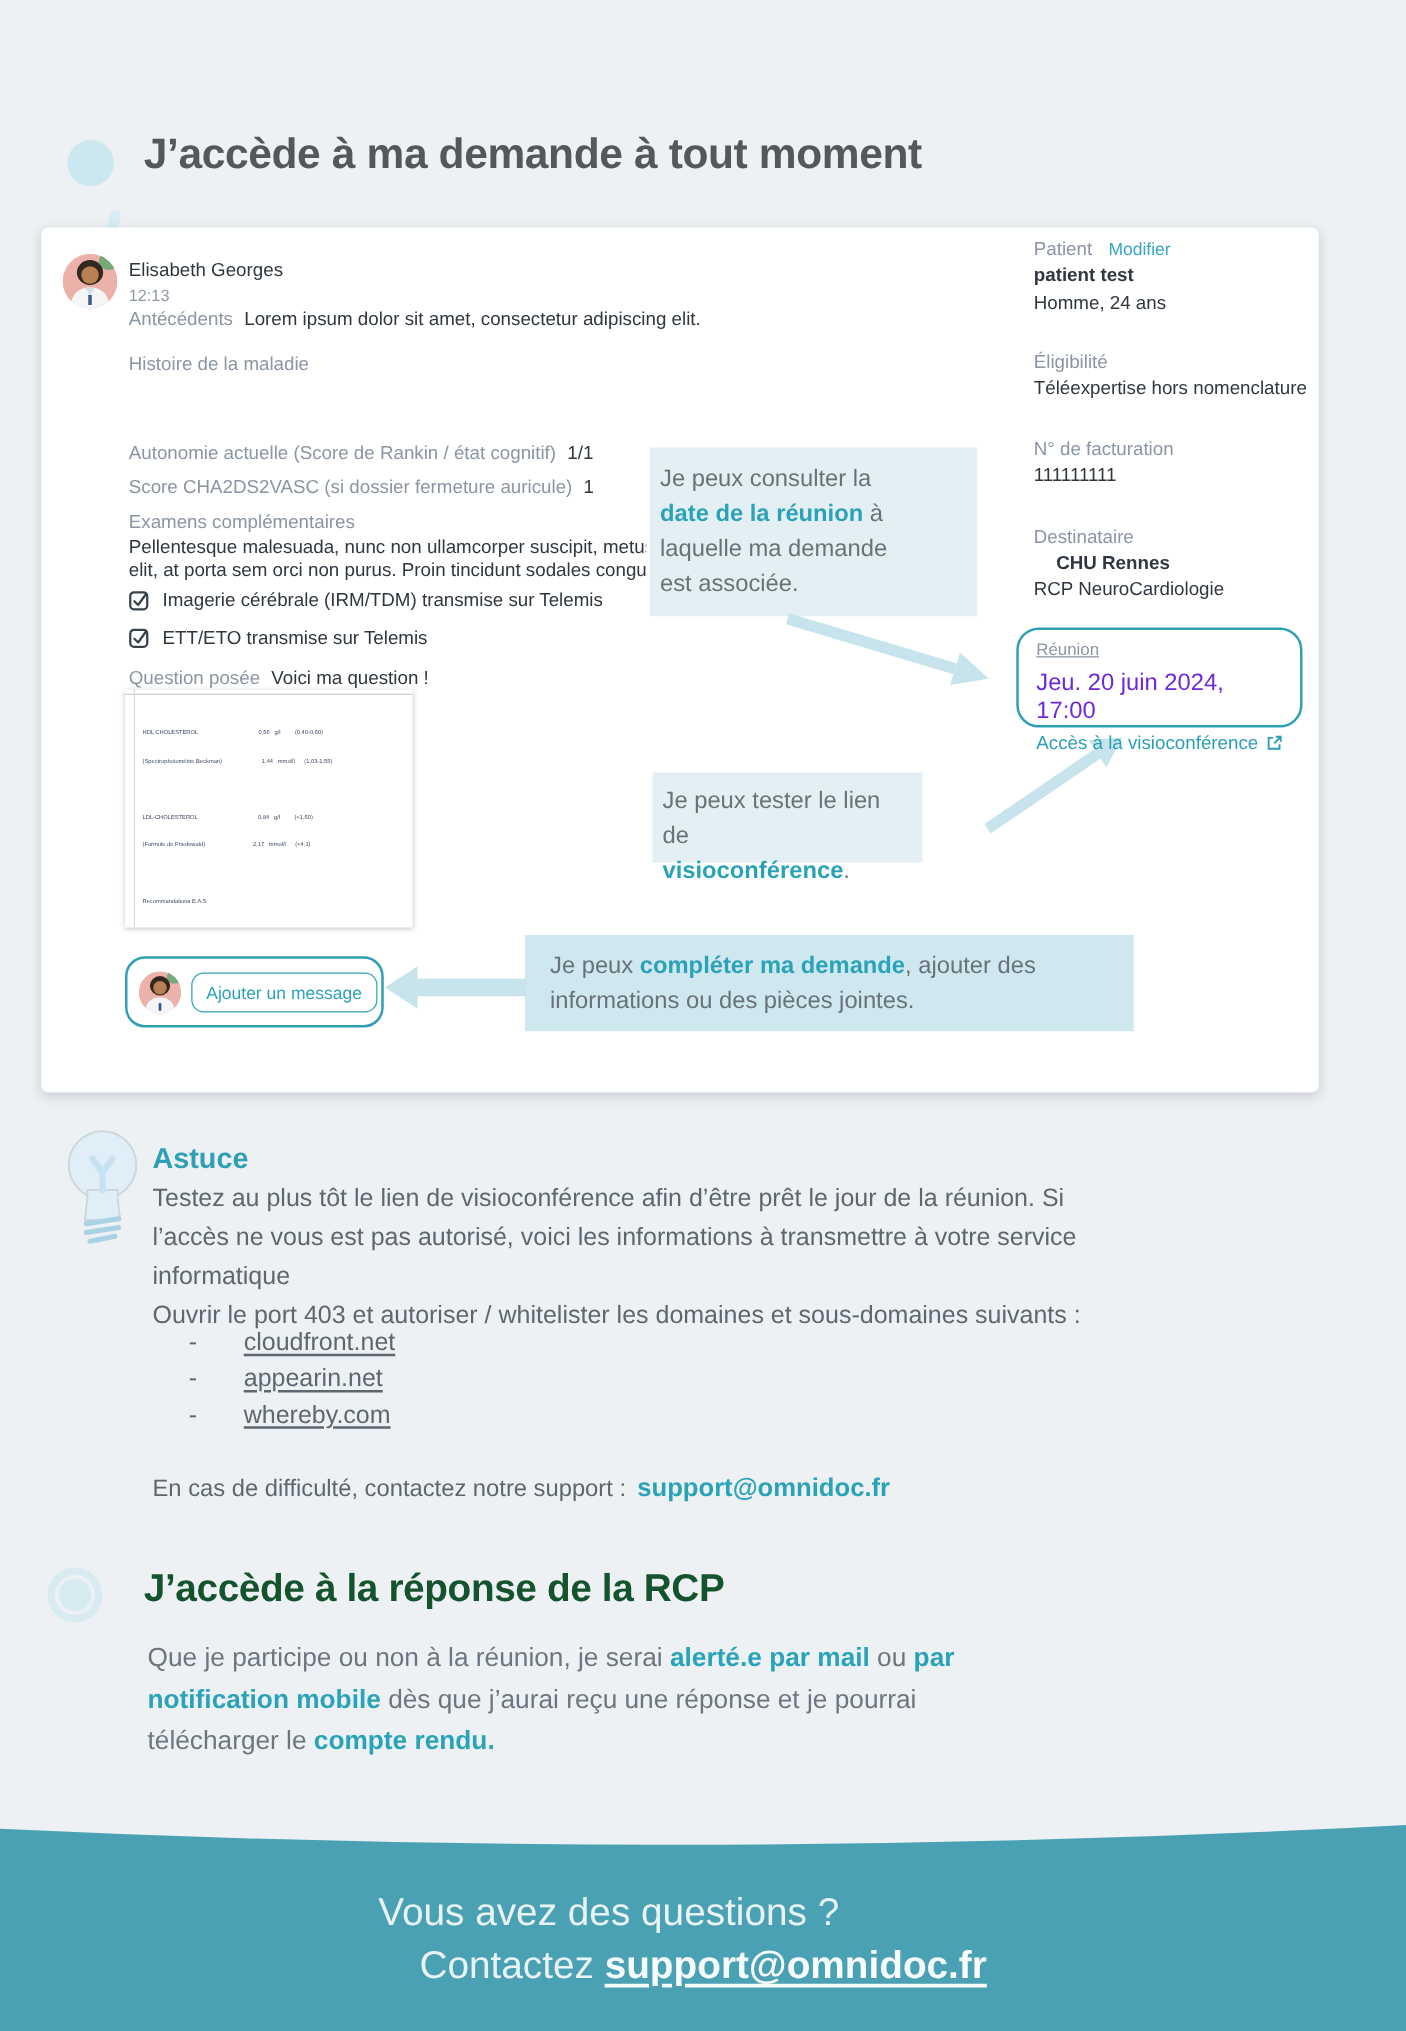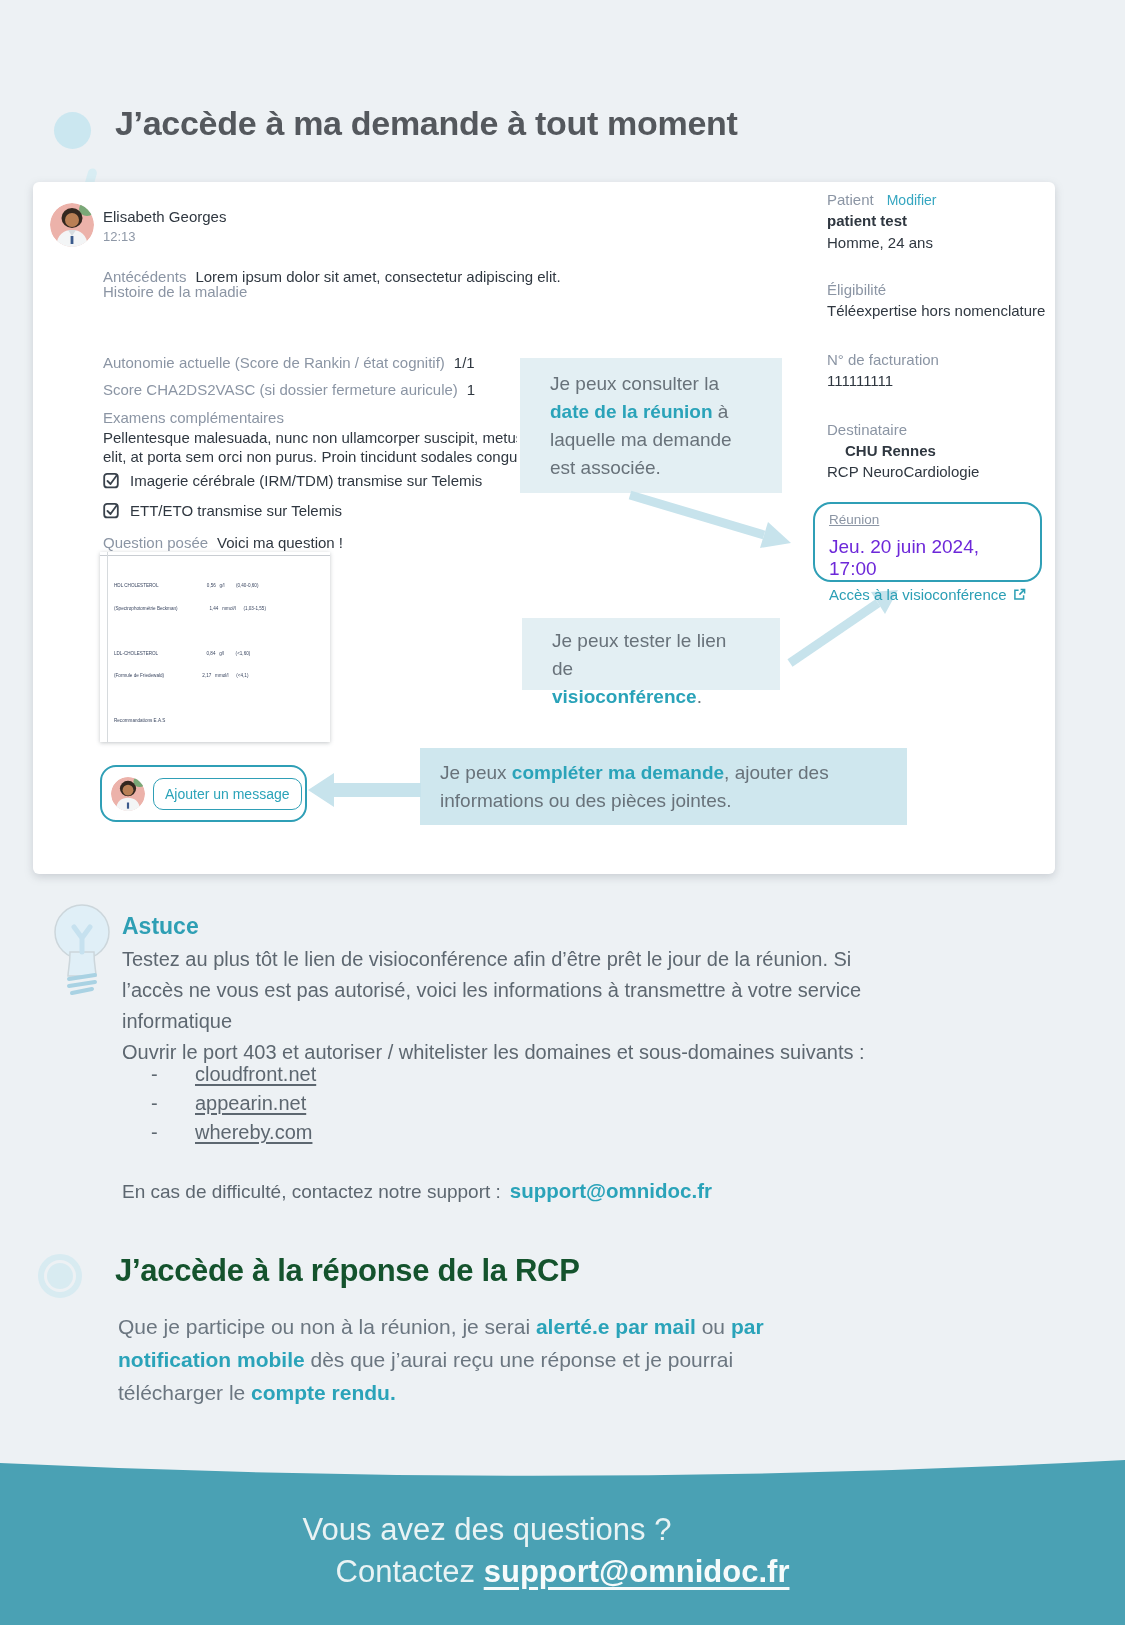--- a/index.html
+++ b/index.html
@@ -15,21 +15,21 @@
   
   .card { left:33px; top:182px; width:1022px; height:692px; background:#fff; border-radius:6px;
           box-shadow:0 3px 9px rgba(110,120,130,.28); }
   .card .lbl { color:#8b95a4; font-size:15px; }
   .card .val { color:#2f3740; font-size:15px; }
   .row { display:flex; gap:9px; align-items:baseline; white-space:nowrap; }
 
   .avatar { left:17px; top:21px; width:44px; height:44px; border-radius:50%; overflow:hidden; }
   .author-name { left:70px; top:26px; font-size:15px; color:#2f3740; }
   .author-time { left:70px; top:47px; font-size:13px; color:#8e98a7; }
-  .f-ante  { left:70px; top:86px; }
+  .f-ante  { left:70px; top:65px; }
   .f-hist-label { left:70px; top:101px; }
   .f-hist-text  { left:70px; top:122px; width:500px; font-size:15px; color:#2f3740; line-height:19.5px; }
   .f-auto  { left:70px; top:172px; }
   .f-score { left:70px; top:199px; }
   .f-exam-label { left:70px; top:227px; }
   .f-exam-text  { left:70px; top:247px; width:414px; font-size:15px; color:#2f3740; line-height:18.5px; }
   .f-exam-text div { white-space:nowrap; overflow:hidden; }
   .cb-list { left:70px; top:290px; display:flex; flex-direction:column; gap:13px; }
   .cb-row { display:flex; gap:10px; align-items:flex-start; font-size:15px; color:#2f3740; }
   .f-quest { left:70px; top:352px; }
@@ -63,24 +63,24 @@
   .d-name  { left:812px; top:260px; font-weight:700; }
   .d-sub   { left:794px; top:281px; }
   .reunion { left:780px; top:320px; width:229px; height:80px; border:2px solid #2f9fb6; border-radius:18px;
              background:#fff; padding:8px 14px; z-index:6; }
   .r-label { font-size:13.5px; color:#8b95a4;text-decoration:underline; }
   .r-date  { font-size:19px; color:#6d28d9; margin-top:9px; }
   .r-link  { font-size:15px; color:#2b9fb5; margin-top:6px; display:flex; gap:6px; align-items:center; cursor:pointer; }
 
   
   .callout { position:absolute; background:#e3eff3; color:#68727a; font-size:19px; line-height:28px;
-             padding:12px 30px; z-index:4; }
+             padding:12px 8px; z-index:4; }
   .callout .teal, .teal { color:#2aa3b9; font-weight:700; }
   .c1 { left:487px; top:176px; width:262px; height:135px; }
-  .c2 { left:489px; top:436px; width:258px; height:72px; padding-top:9px; }
+  .c2 { left:489px; top:436px; width:216px; height:72px; padding-top:9px; }
   .c3 { left:387px; top:566px; width:487px; height:77px; background:#cfe7ee; padding:11px 20px; }
 
   .arrows { position:absolute; left:0; top:0; z-index:5; pointer-events:none; }
 
   
   .astuce-bulb  { left:50px; top:898px; width:64px; height:98px; }
   .astuce-title { left:122px; top:913px; font-size:23px; font-weight:700; color:#2e9fb4; }
   .astuce-lines { left:122px; top:944px; font-size:20px; line-height:31px; color:#5d6770; }
   .domains { left:151px; top:1063px; font-size:20px; color:#5d6770; }
   .domain-row { display:flex; align-items:baseline; height:29px; }

